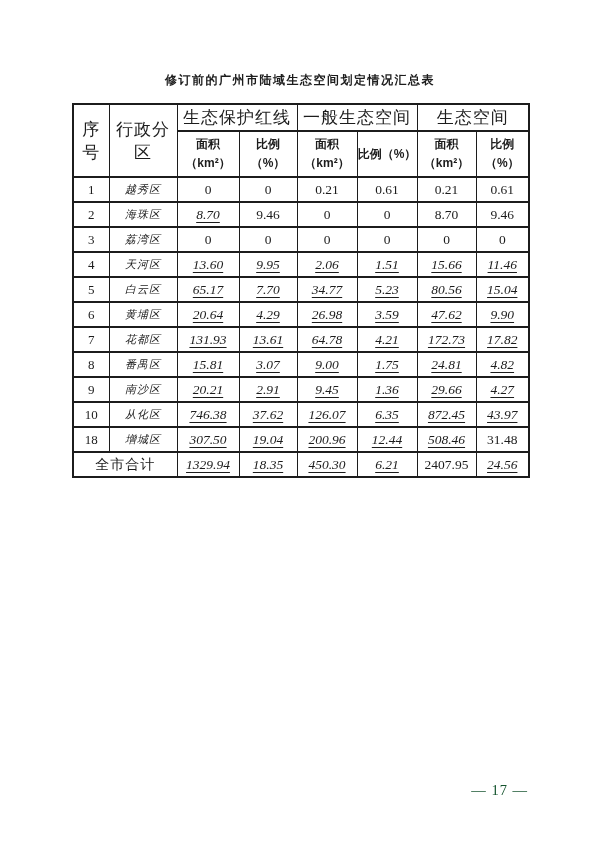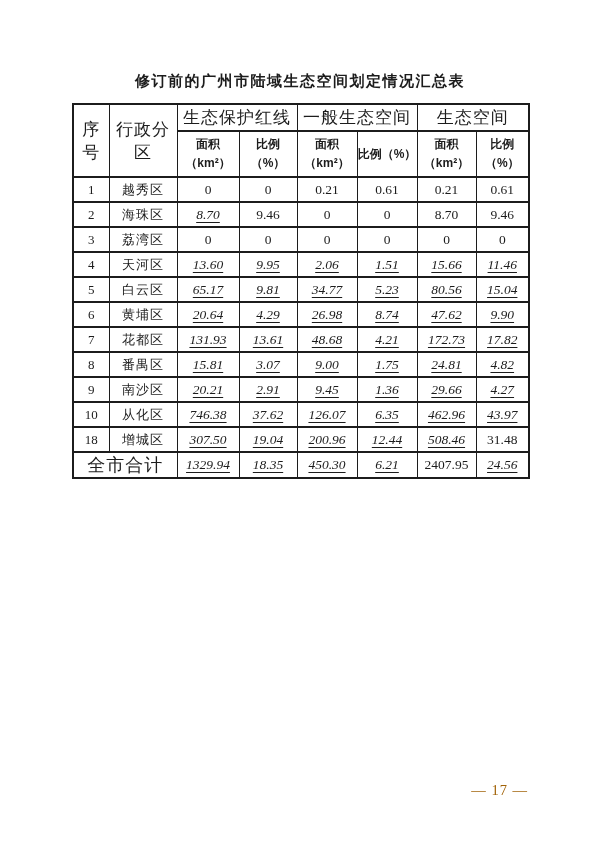--- a/index.html
+++ b/index.html
@@ -19,21 +19,21 @@
     position: absolute;
     inset: 0;
     background: #ffffff;
   }
   .doc-title {
     position: absolute;
     top: 72px;
     left: 0;
     width: 100%;
     text-align: center;
-    font-size: 15px;
+    font-size: 12px;
     font-weight: bold;
     letter-spacing: 1.5px;
     font-family: "Liberation Serif", "DejaVu Serif", serif;
   }
   table.summary {
     position: absolute;
     top: 103px;
     left: 72px;
     width: 456px;
     border-collapse: collapse;
@@ -71,43 +71,44 @@
     font-family: "Liberation Sans", "DejaVu Sans", sans-serif;
     letter-spacing: 1px;
   }
   
   tbody td {
     height: 23px;
     font-size: 13.5px;
     font-family: "Liberation Serif", "DejaVu Serif", serif;
   }
   td.district {
-    font-size: 13px;
-    letter-spacing: 1px;
+    font-size: 11px;
+    letter-spacing: 1px;
+    font-style: italic;
   }
   td.num-col {
     font-size: 13px;
   }
   td.total-label {
-    font-size: 18px;
+    font-size: 14px;
     letter-spacing: 1px;
   }
   .iu {
     font-style: italic;
     text-decoration: underline;
     text-underline-offset: 2.5px;
   }
   .page-number {
     position: absolute;
     top: 782px;
     right: 72px;
     font-size: 14.5px;
     letter-spacing: 1px;
     font-family: "Liberation Serif", "DejaVu Serif", serif;
-    color: #a16207;
+    color: #14532d;
   }
 </style>
 </head>
 <body>
 
 <div class="page">
 
   <div class="doc-title">修订前的广州市陆域生态空间划定情况汇总表</div>
 
   <table class="summary">
@@ -193,42 +194,42 @@
           <td class="iu">9.95</td>
           <td class="iu">2.06</td>
           <td class="iu">1.51</td>
           <td class="iu">15.66</td>
           <td class="iu">11.46</td>
         </tr>
         <tr>
           <td class="num-col">5</td>
           <td class="district">白云区</td>
           <td class="iu">65.17</td>
-          <td class="iu">9.81</td>
+          <td class="iu">7.70</td>
           <td class="iu">34.77</td>
           <td class="iu">5.23</td>
           <td class="iu">80.56</td>
           <td class="iu">15.04</td>
         </tr>
         <tr>
           <td class="num-col">6</td>
           <td class="district">黄埔区</td>
           <td class="iu">20.64</td>
           <td class="iu">4.29</td>
           <td class="iu">26.98</td>
-          <td class="iu">8.74</td>
+          <td class="iu">3.59</td>
           <td class="iu">47.62</td>
           <td class="iu">9.90</td>
         </tr>
         <tr>
           <td class="num-col">7</td>
           <td class="district">花都区</td>
           <td class="iu">131.93</td>
           <td class="iu">13.61</td>
-          <td class="iu">48.68</td>
+          <td class="iu">64.78</td>
           <td class="iu">4.21</td>
           <td class="iu">172.73</td>
           <td class="iu">17.82</td>
         </tr>
         <tr>
           <td class="num-col">8</td>
           <td class="district">番禺区</td>
           <td class="iu">15.81</td>
           <td class="iu">3.07</td>
           <td class="iu">9.00</td>
@@ -246,21 +247,21 @@
           <td class="iu">29.66</td>
           <td class="iu">4.27</td>
         </tr>
         <tr>
           <td class="num-col">10</td>
           <td class="district">从化区</td>
           <td class="iu">746.38</td>
           <td class="iu">37.62</td>
           <td class="iu">126.07</td>
           <td class="iu">6.35</td>
-          <td class="iu">462.96</td>
+          <td class="iu">872.45</td>
           <td class="iu">43.97</td>
         </tr>
         <tr>
           <td class="num-col">18</td>
           <td class="district">增城区</td>
           <td class="iu">307.50</td>
           <td class="iu">19.04</td>
           <td class="iu">200.96</td>
           <td class="iu">12.44</td>
           <td class="iu">508.46</td>

